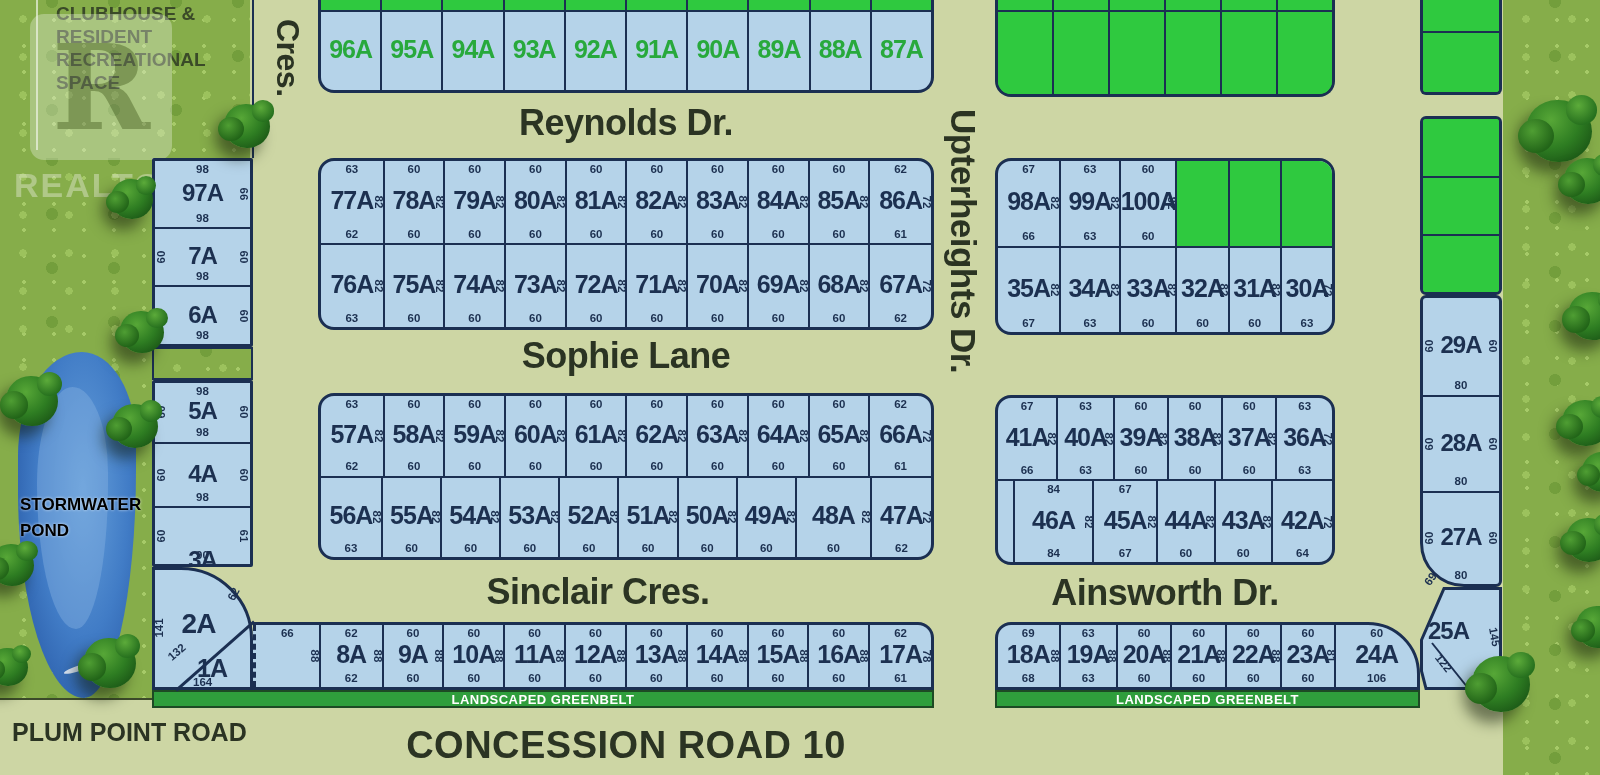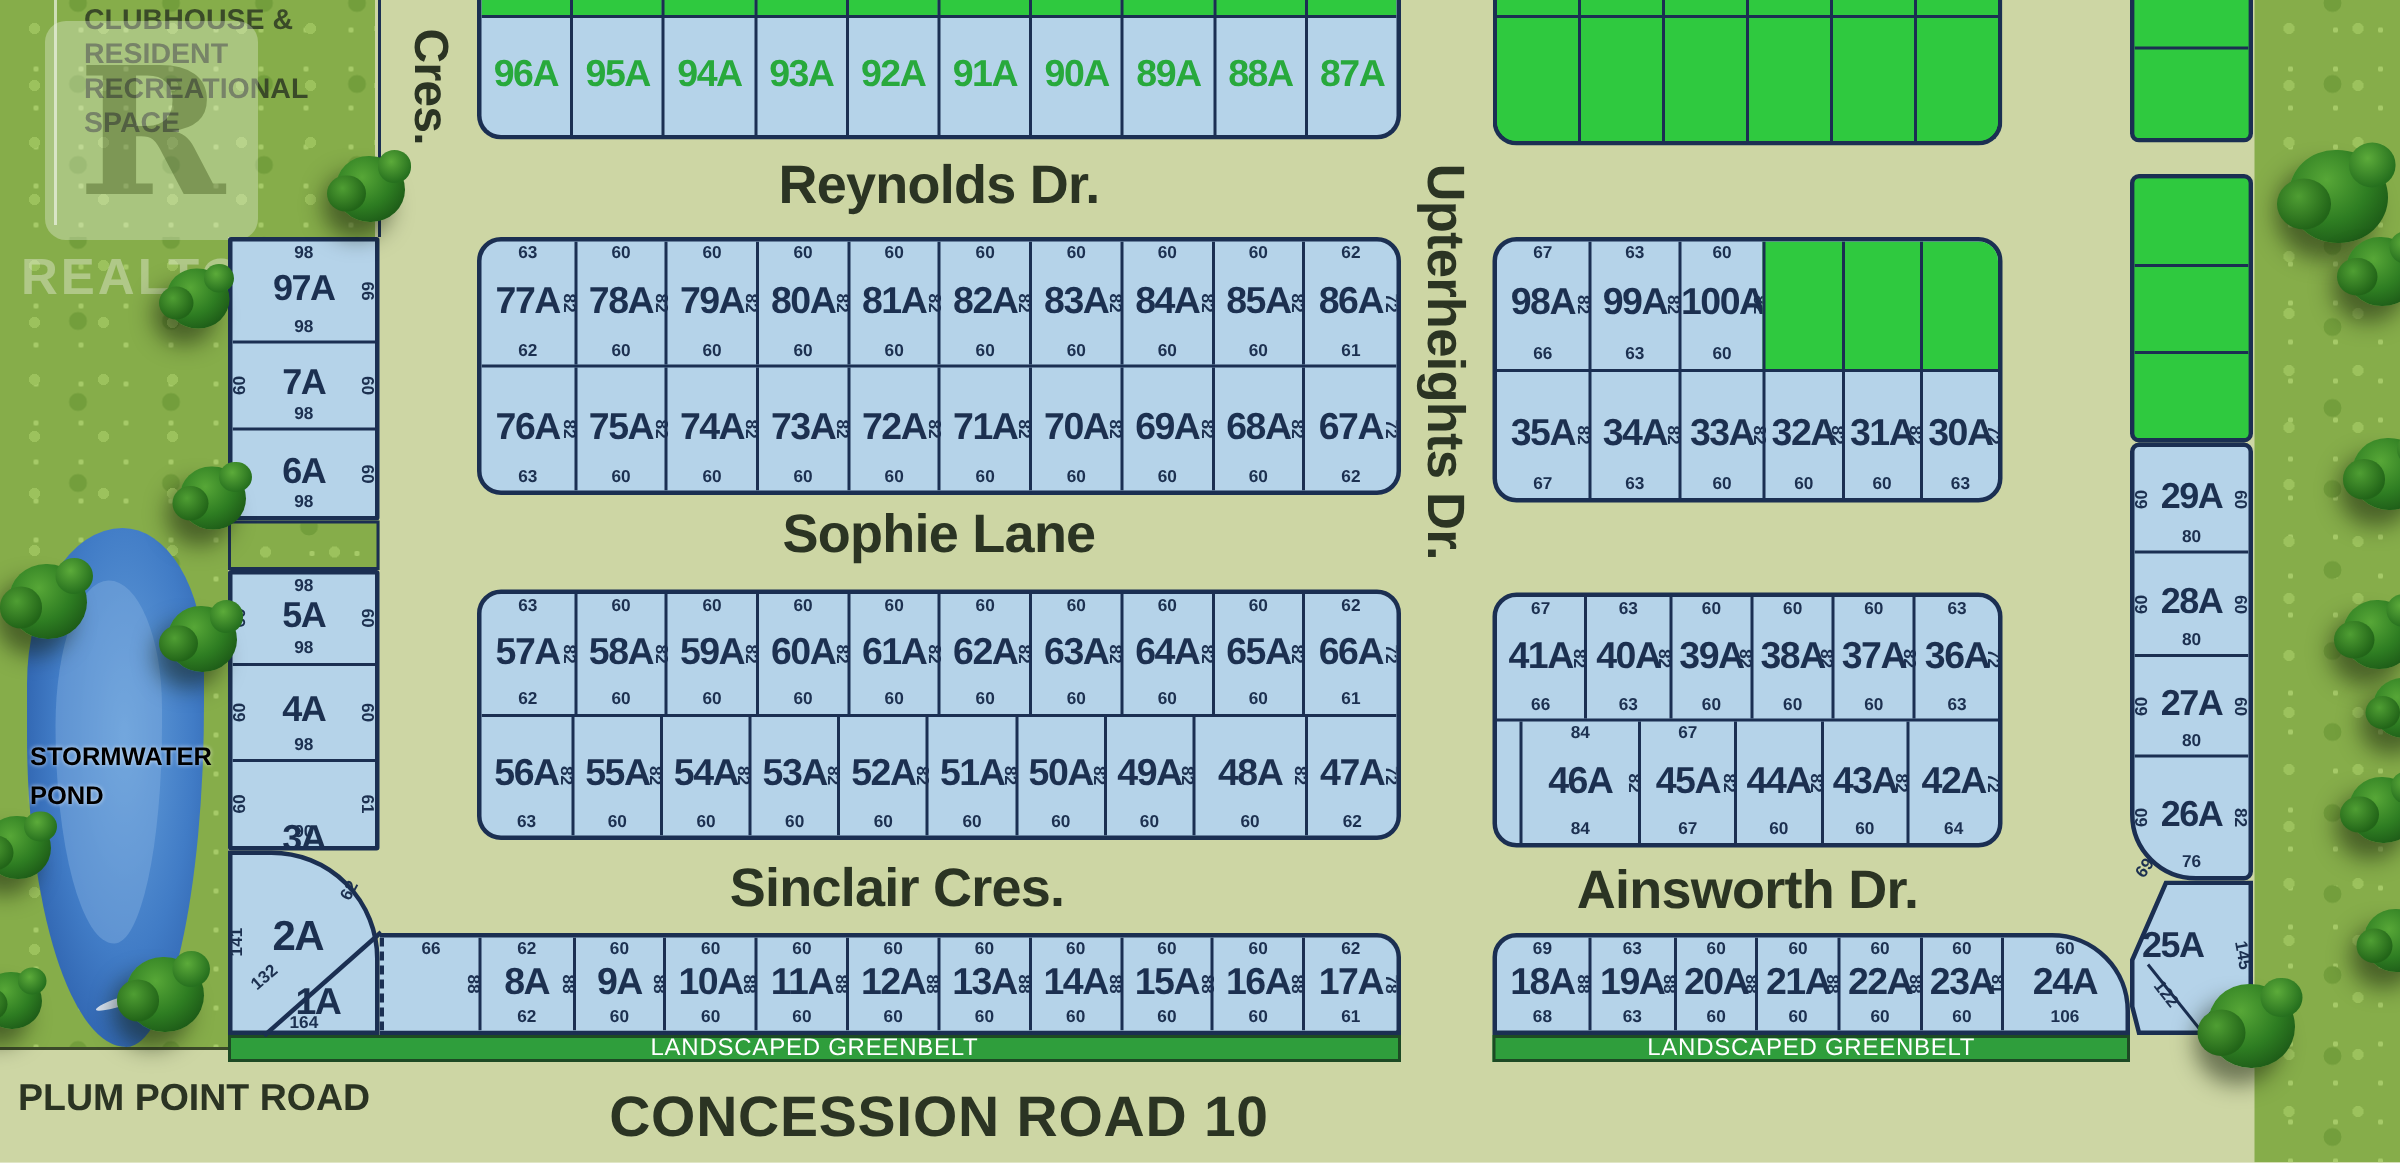--- a/index.html
+++ b/index.html
@@ -40,21 +40,21 @@
   .col{flex-direction:column;}
   .col .lot{width:100%;flex:1 1 0;}
   .col .lot + .lot{border-left:none;border-top:2px solid var(--line);}
 
   .street{position:absolute;color:var(--street);font-weight:600;font-size:36px;
     display:flex;align-items:center;justify-content:center;white-space:nowrap;letter-spacing:-0.5px;}
   .street.vertical{writing-mode:vertical-rl;}
 
   .belt{position:absolute;background:var(--belt);border:2px solid #1d4a24;box-sizing:border-box;
     display:flex;align-items:center;justify-content:center;color:#fff;
-    font-size:16px;font-weight:400;letter-spacing:.5px;}
+    font-size:13px;font-weight:700;letter-spacing:.5px;}
 
   .pond{position:absolute;left:18px;top:352px;width:118px;height:346px;
     background:radial-gradient(ellipse at 55% 40%,#66a0db 0%,#417cc6 50%,#2c5fab 82%,#254f92 100%);
     border-radius:54% 46% 44% 56% / 30% 26% 66% 60%;}
   .pond::after{content:"";position:absolute;left:16%;top:10%;width:60%;height:70%;
     background:rgba(130,175,225,.45);border-radius:50% 50% 45% 55%/40% 35% 60% 60%;}
   .pond::before{content:"";position:absolute;left:38%;bottom:8%;width:34%;height:6px;
     background:rgba(255,255,255,.8);border-radius:50%;transform:rotate(-18deg);}
 
   .tree{position:absolute;}
@@ -745,26 +745,20 @@
           <span class="lot-label" style="font-size: 24px;">28A</span>
           <span class="dim vleft">60</span>
           <span class="dim vright">60</span>
           <span class="dim bottom">80</span>
         </div>
         <div class="lot" style="flex-grow: 68; position: relative; border-top: 2px solid var(--line);">
           <span class="lot-label" style="font-size: 24px;">27A</span>
           <span class="dim vleft">60</span>
           <span class="dim vright">60</span>
           <span class="dim bottom">80</span>
-        </div>
-        <div class="lot" style="flex-grow: 82; position: relative; border-top: 2px solid var(--line);">
-          <span class="lot-label" style="font-size: 24px;">26A</span>
-          <span class="dim vleft">60</span>
-          <span class="dim vright">82</span>
-          <span class="dim bottom">76</span>
         </div>
       </div>
   </div>
 
   <div style="position:absolute;left:1420px;top:587px;width:82px;height:103px;">
     <svg width="82" height="103" viewBox="0 0 82 103">
       <path d="M24,1.5 L80.5,1.5 L80.5,101.5 L6,101.5 L1.5,84 L1.5,53 Z" fill="#b5d3e9" stroke="#1b2f52" stroke-width="3"></path>
       <path d="M12,56 L48,101" fill="none" stroke="#1b2f52" stroke-width="2"></path>
     </svg>
     <span class="lot-label" style="top:30px;left:8px;font-size:24px;transform:none;right:auto;">25A</span>

